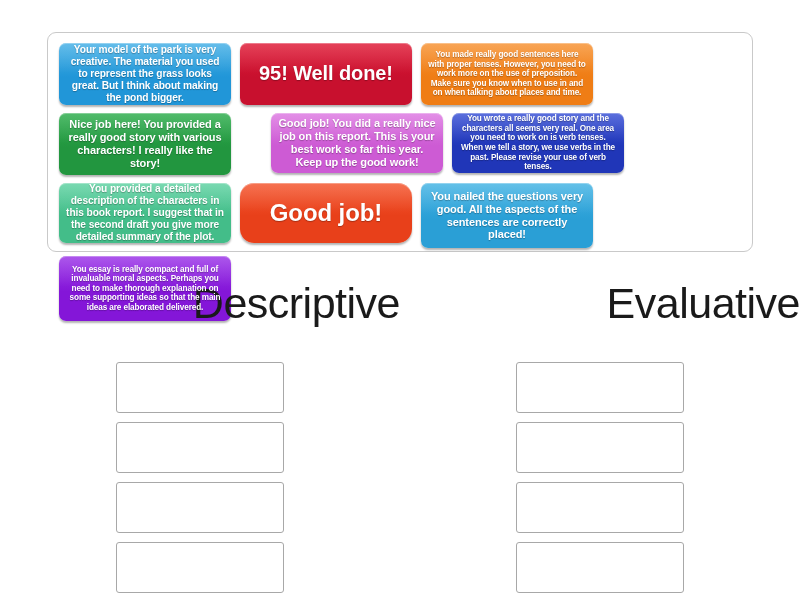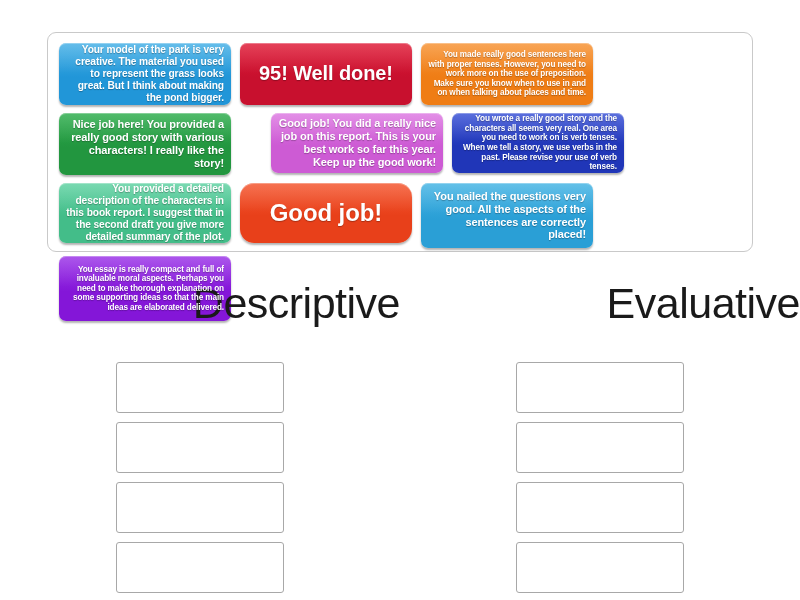--- a/index.html
+++ b/index.html
@@ -42,21 +42,21 @@
 
   
   .tile {
     position: relative;
     margin: 4px 4px 4px 5px;
     border-radius: 7px;
     color: #ffffff;
     display: flex;
     align-items: center;
     justify-content: center;
-    text-align: right;
+    text-align: center;
     font-weight: bold;
     letter-spacing: -0.1px;
     line-height: 1.17;
     padding: 20px 7px;
     box-shadow: 0 2px 2px rgba(0,0,0,0.30),
                 inset 0 1px 0 rgba(255,255,255,0.30);
     text-shadow: 0 1px 1px rgba(0,0,0,0.28);
     overflow: hidden;
     cursor: move;
     user-select: none;

